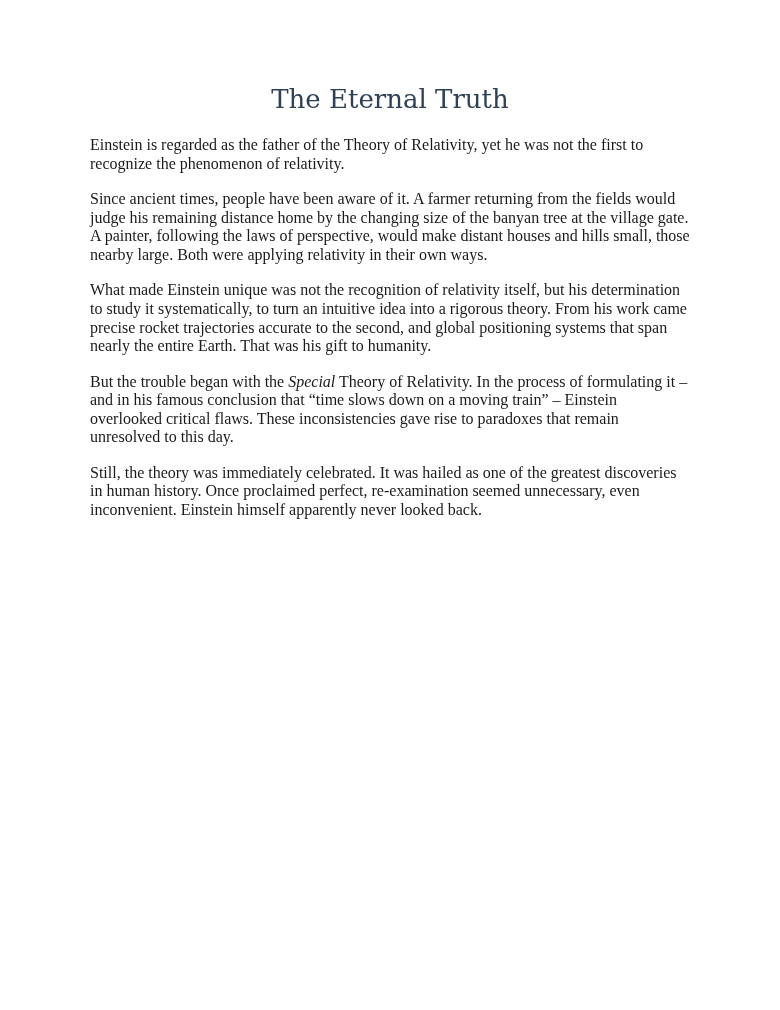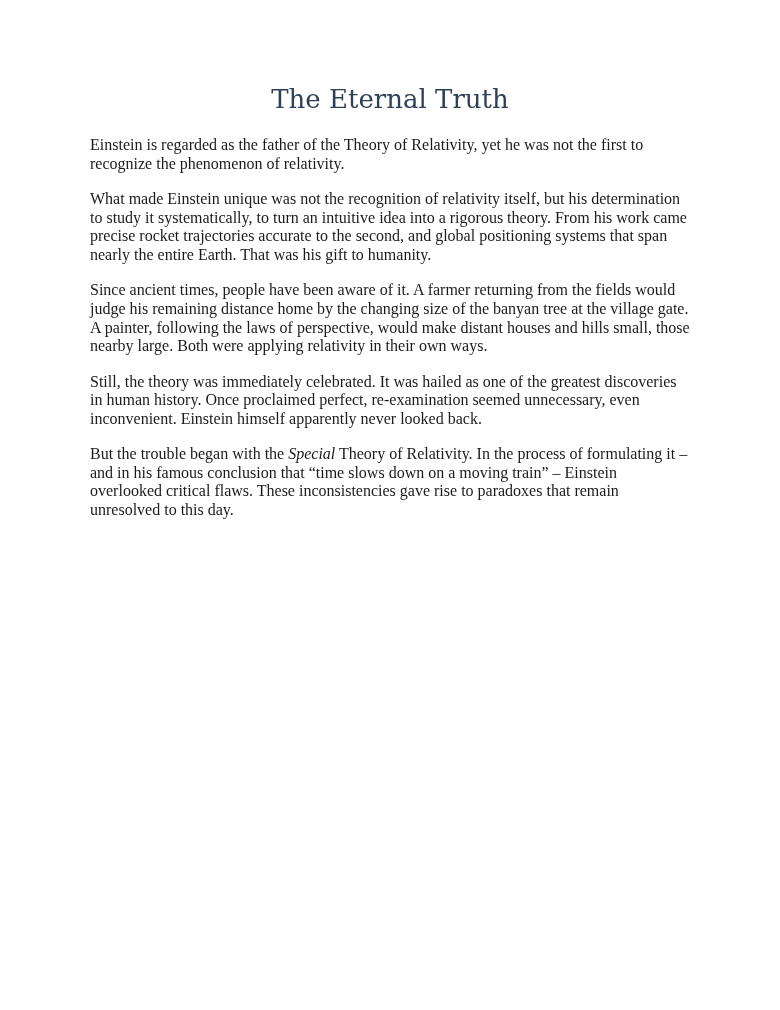--- a/index.html
+++ b/index.html
@@ -46,22 +46,22 @@
   }
 </style>
 </head>
 <body>
 
 <div class="page">
   <h1 class="doc-title" style="color: rgb(47, 65, 86);">The Eternal Truth</h1>
 
   <div class="body-text">
       <p><span>Einstein is regarded as the father of the Theory of Relativity, yet he was not the first to recognize the phenomenon of relativity.</span></p>
+      <p><span>Since ancient times, people have been aware of it. A farmer returning from the fields would judge his remaining distance home by the changing size of the banyan tree at the village gate. A painter, following the laws of perspective, would make distant houses and hills small, those nearby large. Both were applying relativity in their own ways.</span></p>
       <p><span>What made Einstein unique was not the recognition of relativity itself, but his determination to study it systematically, to turn an intuitive idea into a rigorous theory. From his work came precise rocket trajectories accurate to the second, and global positioning systems that span nearly the entire Earth. That was his gift to humanity.</span></p>
-      <p><span>Since ancient times, people have been aware of it. A farmer returning from the fields would judge his remaining distance home by the changing size of the banyan tree at the village gate. A painter, following the laws of perspective, would make distant houses and hills small, those nearby large. Both were applying relativity in their own ways.</span></p>
+      <p><span>But the trouble began with the </span><span style="font-style: italic;">Special</span><span> Theory of Relativity. In the process of formulating it – and in his famous conclusion that “time slows down on a moving train” – Einstein overlooked critical flaws. These inconsistencies gave rise to paradoxes that remain unresolved to this day.</span></p>
       <p><span>Still, the theory was immediately celebrated. It was hailed as one of the greatest discoveries in human history. Once proclaimed perfect, re-examination seemed unnecessary, even inconvenient. Einstein himself apparently never looked back.</span></p>
-      <p><span>But the trouble began with the </span><span style="font-style: italic;">Special</span><span> Theory of Relativity. In the process of formulating it – and in his famous conclusion that “time slows down on a moving train” – Einstein overlooked critical flaws. These inconsistencies gave rise to paradoxes that remain unresolved to this day.</span></p>
     </div>
 
   <div class="page-footer">
     <span>58</span>
   </div>
 </div>
 
 </body></html>

